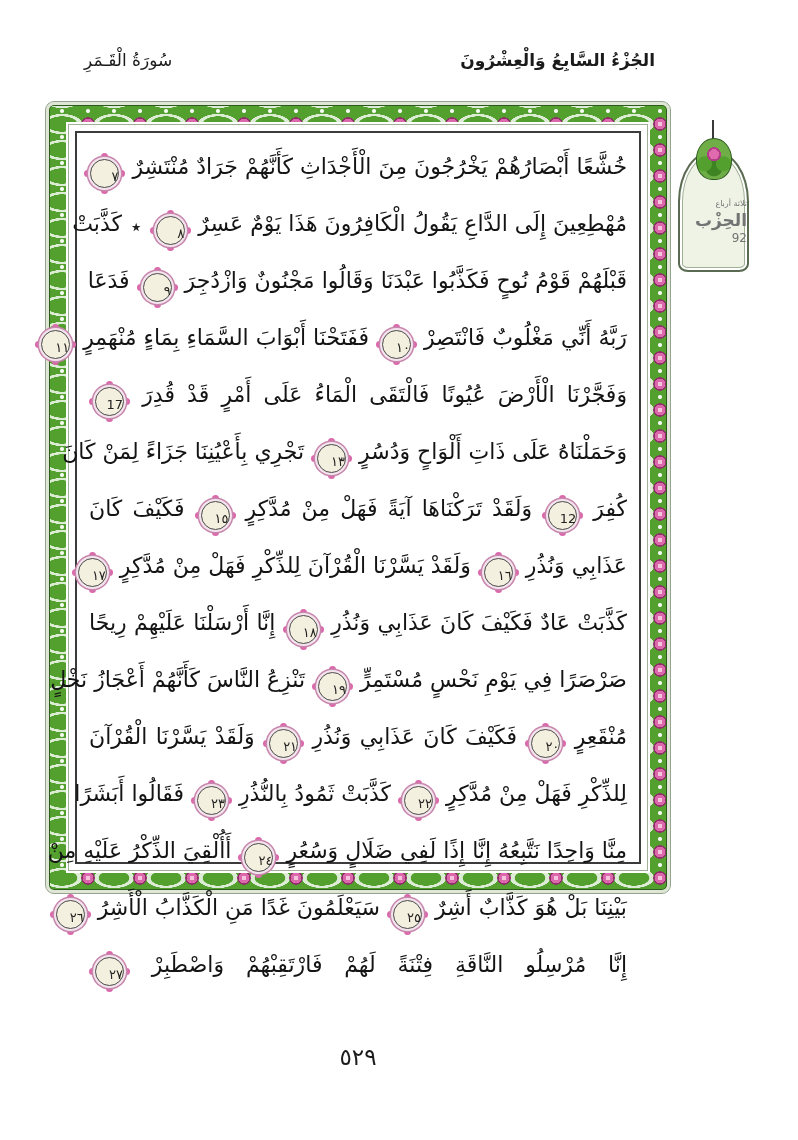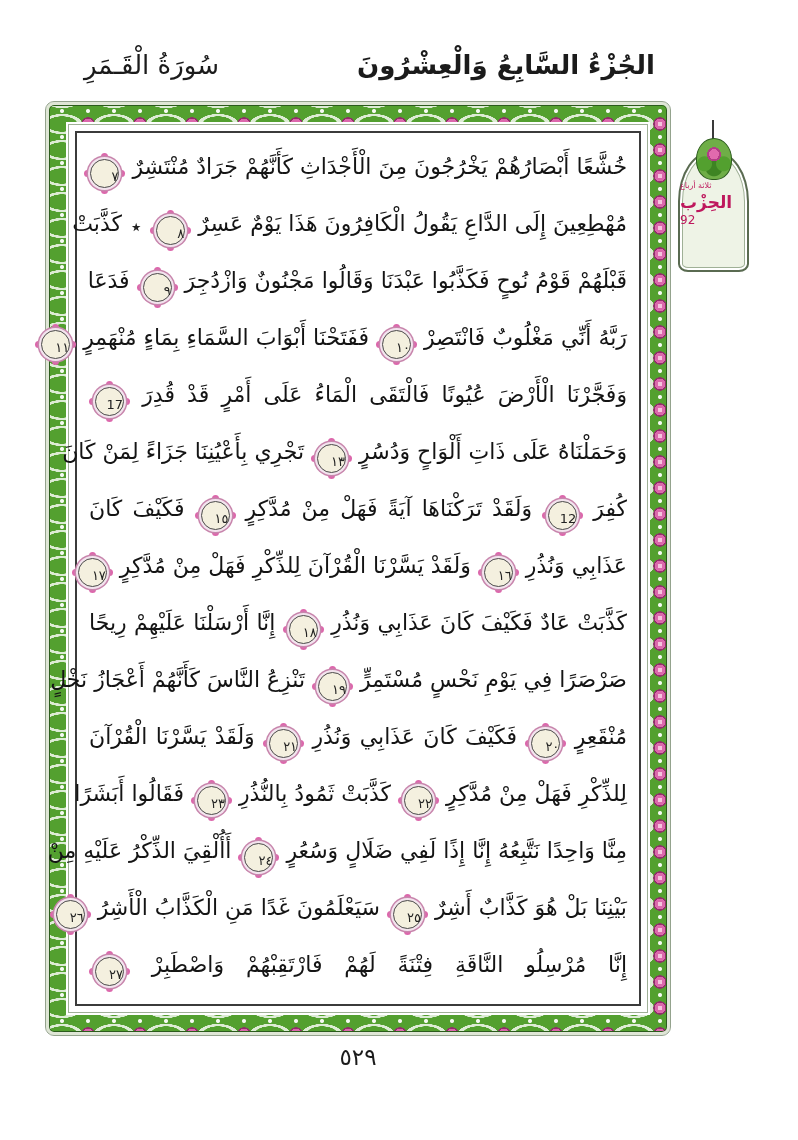--- a/index.html
+++ b/index.html
@@ -5,29 +5,29 @@
   html,body{margin:0;padding:0;}
   body{
     width:798px;height:1140px;background:#ffffff;
     font-family:"DejaVu Sans", sans-serif;
     position:relative;overflow:hidden;
   }
   .stage{position:absolute;inset:0;width:798px;height:1140px;background:#fff;}
 
   
   .head{
-    position:absolute;top:50px;font-size:26px;color:#1b1b1b;
+    position:absolute;top:50px;font-size:17px;color:#1b1b1b;
     direction:rtl;white-space:nowrap;
   }
   .head-right{right:143px;font-weight:bold;}
   .head-left{left:84px;}
 
   
   .frame{
-    position:absolute;left:46px;top:102px;width:624px;height:933px;
+    position:absolute;left:46px;top:102px;width:624px;height:791px;
     box-sizing:border-box;
     background-color:#53a02f;
     background-image:
       radial-gradient(circle, #f6c3de 0 2.5px, #dc68ac 2.5px 5.5px, #8e3168 5.5px 6.5px, rgba(0,0,0,0) 7px),
       radial-gradient(circle, rgba(255,255,255,.95) 0 1.5px, rgba(0,0,0,0) 2.5px),
       radial-gradient(closest-side, rgba(0,0,0,0) 58%, rgba(255,255,255,.8) 60% 76%, rgba(0,0,0,0) 78%);
     background-size:52px 26px, 26px 26px, 52px 26px;
     background-position:13px 6px, 0 19px, 39px 6px;
     border:3px solid #dfe6d6;
     outline:1px solid #94a38d;
@@ -82,21 +82,21 @@
     width:34px;height:40px;border-radius:50% 50% 45% 45%;
     background:
       radial-gradient(circle at 50% 38%, #e06aae 0 5px, #b03d86 5px 7px, rgba(0,0,0,0) 7px),
       radial-gradient(circle at 22% 62%, #53a02f 0 7px, rgba(0,0,0,0) 8px),
       radial-gradient(circle at 78% 62%, #53a02f 0 7px, rgba(0,0,0,0) 8px),
       radial-gradient(circle at 50% 72%, #3e8423 0 8px, rgba(0,0,0,0) 9px);
     background-color:#6fae47;
     border:1.5px solid #2c5c1d;
   }
   .hizb-text{
-    position:absolute;left:0;right:0;top:28px;text-align:left;direction:rtl;color:#be185d;
+    position:absolute;left:0;right:0;top:46px;text-align:right;direction:rtl;color:#737373;
   }
   .hizb-fraction{display:block;font-size:8px;line-height:11px;}
   .hizb-label{display:block;font-size:17px;font-weight:bold;line-height:22px;}
   .hizb-number{display:block;font-size:12px;line-height:15px;}
 
   
   .page-number{
     position:absolute;left:46px;top:1044px;width:624px;
     text-align:center;font-size:23px;color:#1b1b1b;direction:rtl;
   }

